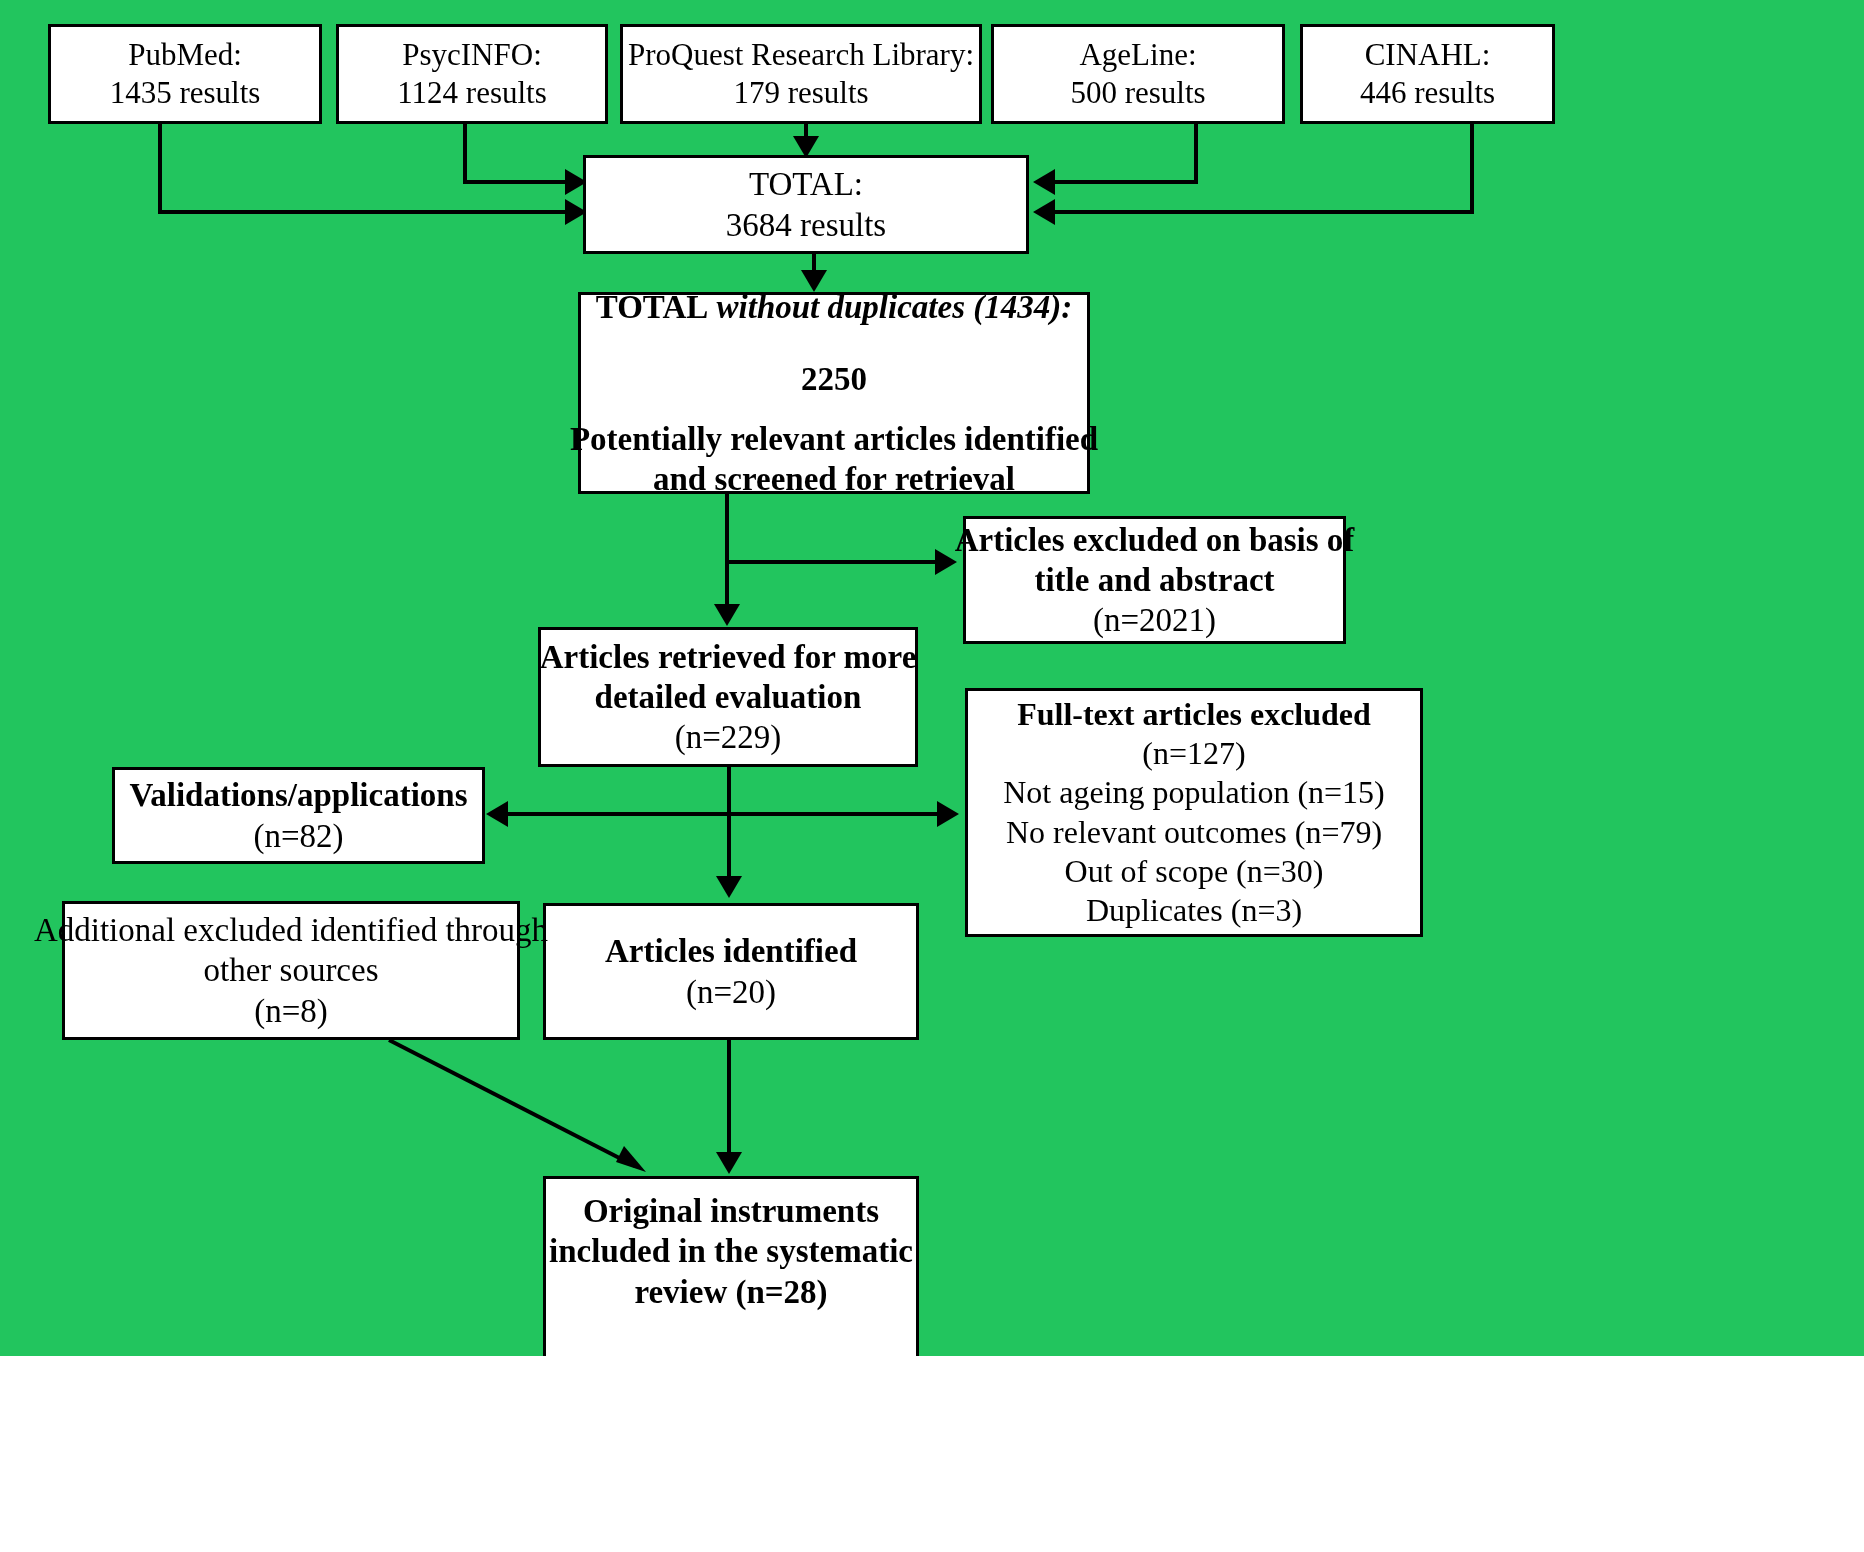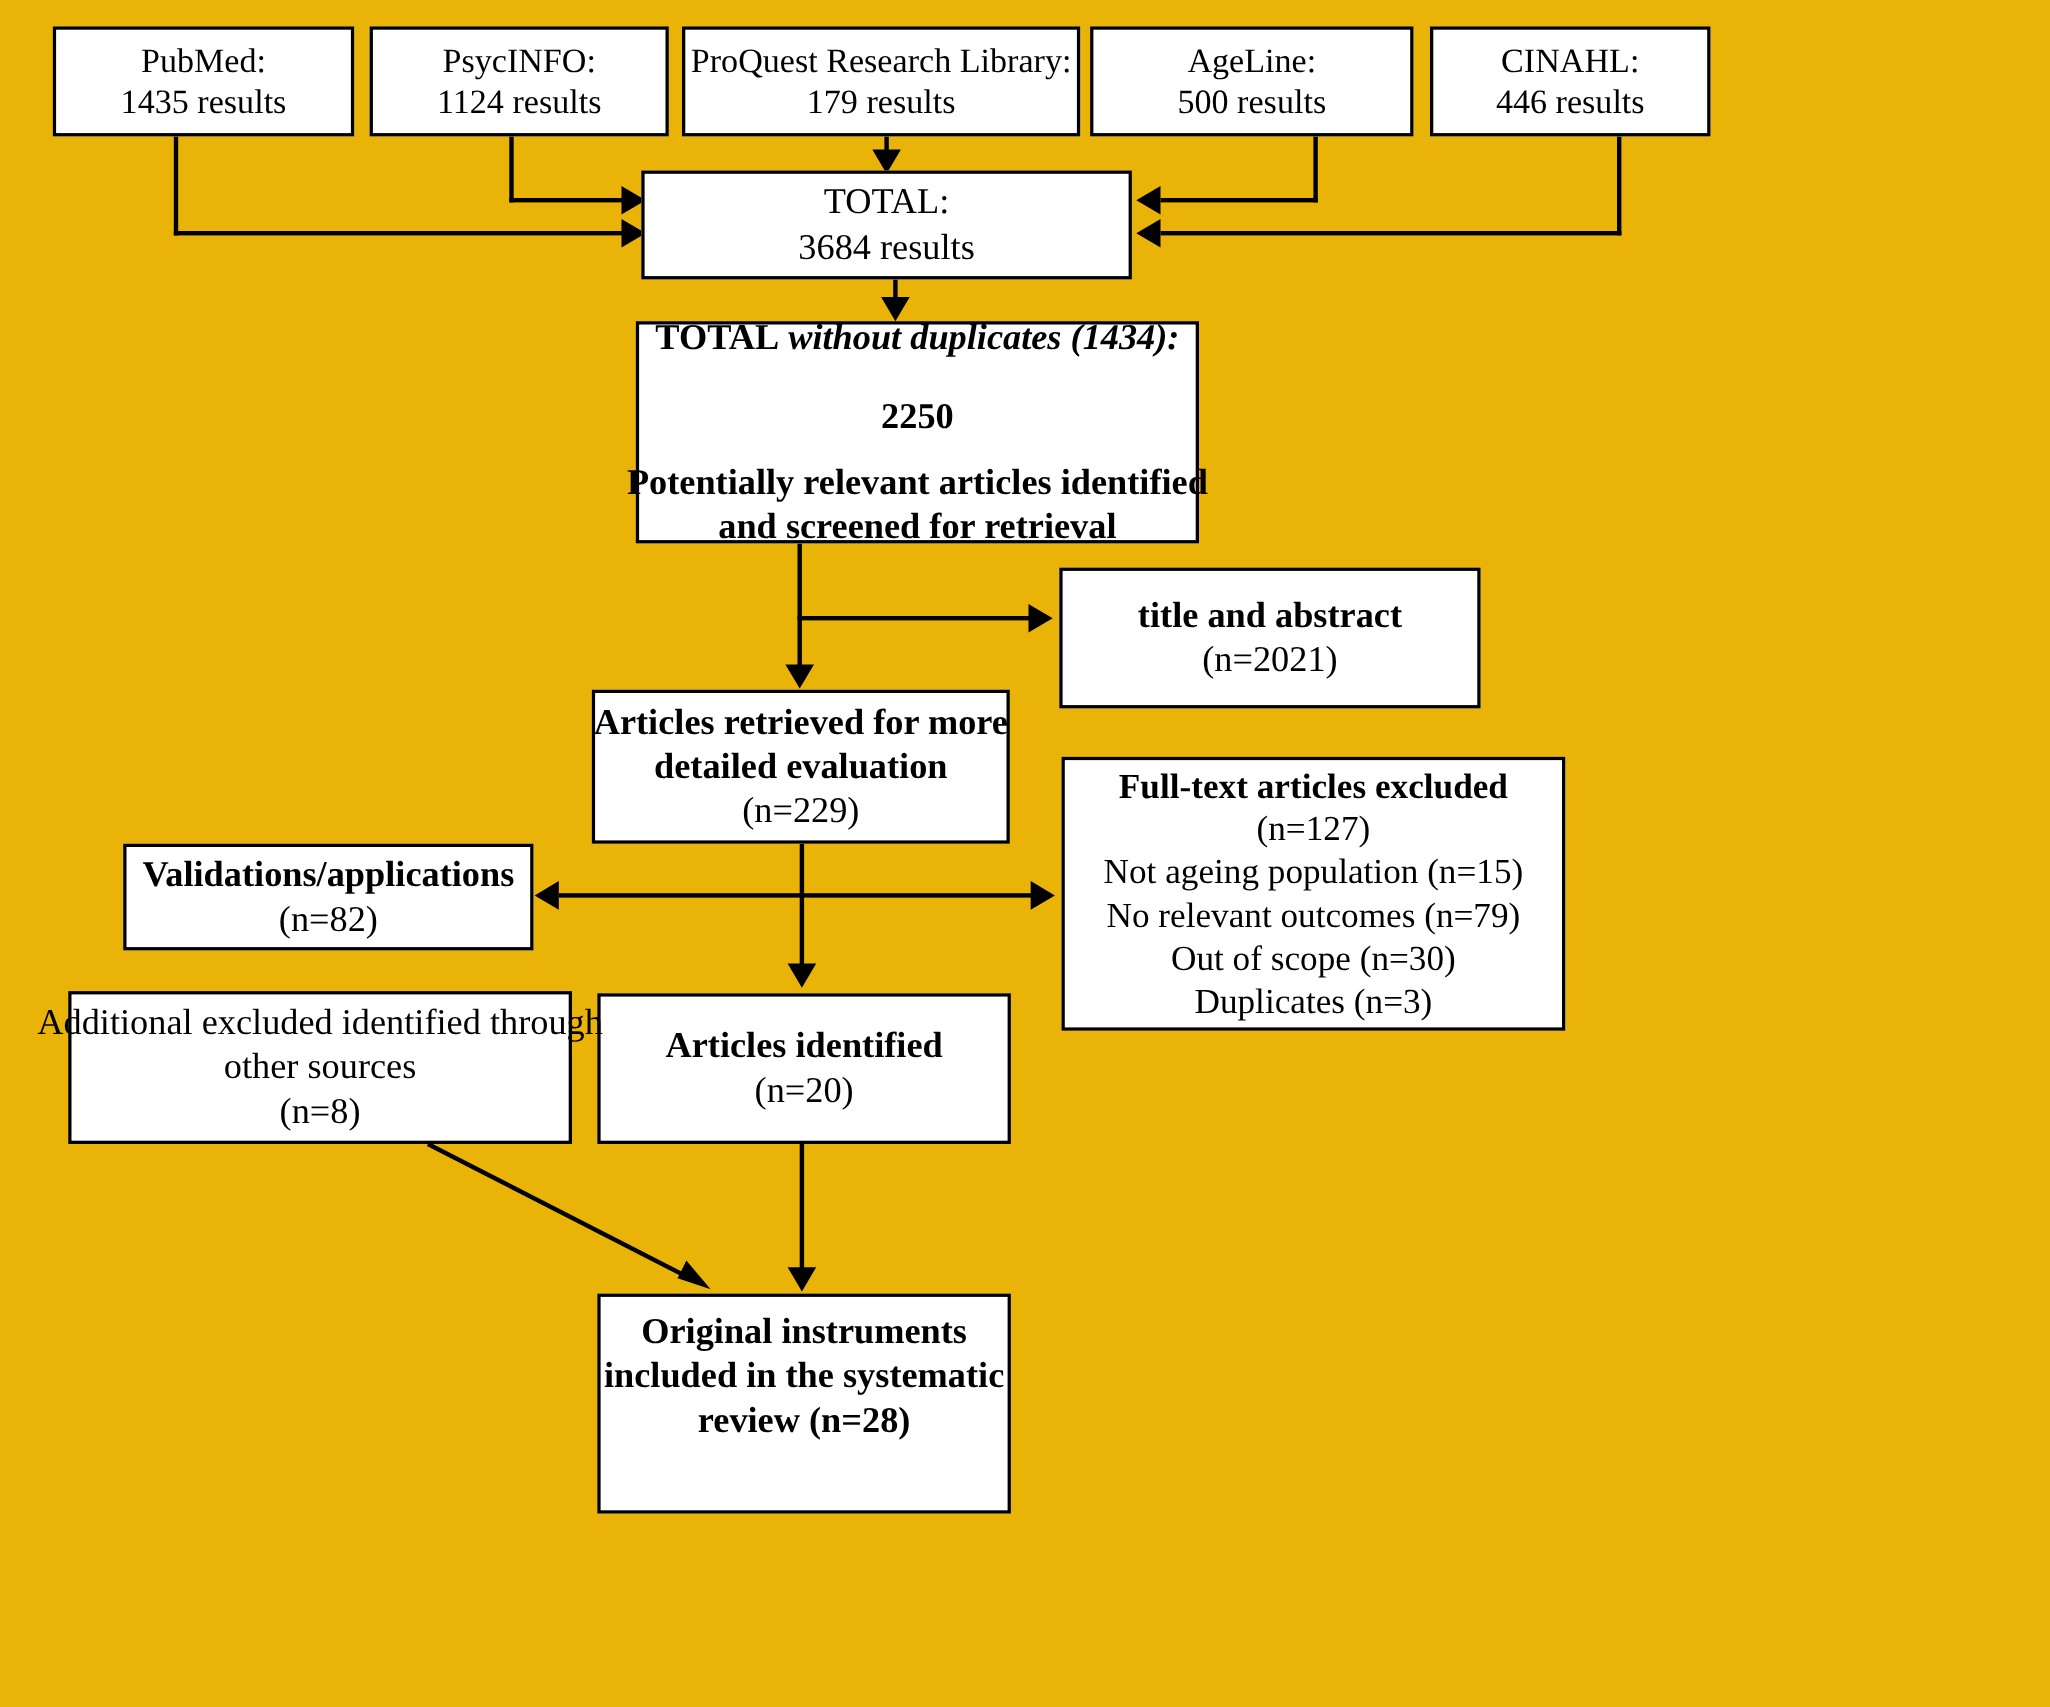--- a/index.html
+++ b/index.html
@@ -4,23 +4,23 @@
 <style>
   html,body{margin:0;padding:0;background:#ffffff;}
   body{
     font-family:"Liberation Serif", serif;
     color:#000000;
     -webkit-font-smoothing:antialiased;
   }
   #canvas{
     position:relative;
     width:1864px;
-    height:1552px;
+    height:1356px;
     overflow:hidden;
-    background:#eab308;
+    background:#22c55e;
   }
   .box{
     position:absolute;
     box-sizing:border-box;
     border:3px solid #000;
     background:#fff;
     display:flex;
     flex-direction:column;
     align-items:center;
     justify-content:center;
@@ -101,20 +101,21 @@
     <div class="wrapln" style="margin-bottom:20px;">
       <span class="b">TOTAL</span>
       <span class="b i">without duplicates (1434):</span>
     </div>
     <span class="ln b" style="margin-bottom:20px;margin-top:12px;">2250</span>
     <span class="ln b">Potentially relevant articles identified</span>
     <span class="ln b">and screened for retrieval</span>
   </div>
 
   <div class="box fs-main" style="left:963px; top:516px; width:383px; height:128px; padding:4px 10px;">
+    <span class="ln b">Articles excluded on basis of</span>
     <span class="ln b">title and abstract</span>
     <span class="ln reg">(n=2021)</span>
   </div>
 
   <div class="box fs-main" style="left:538px; top:627px; width:380px; height:140px; padding:4px 10px;">
     <span class="ln b">Articles retrieved for more</span>
     <span class="ln b">detailed evaluation</span>
     <span class="ln reg">(n=229)</span>
   </div>
 

